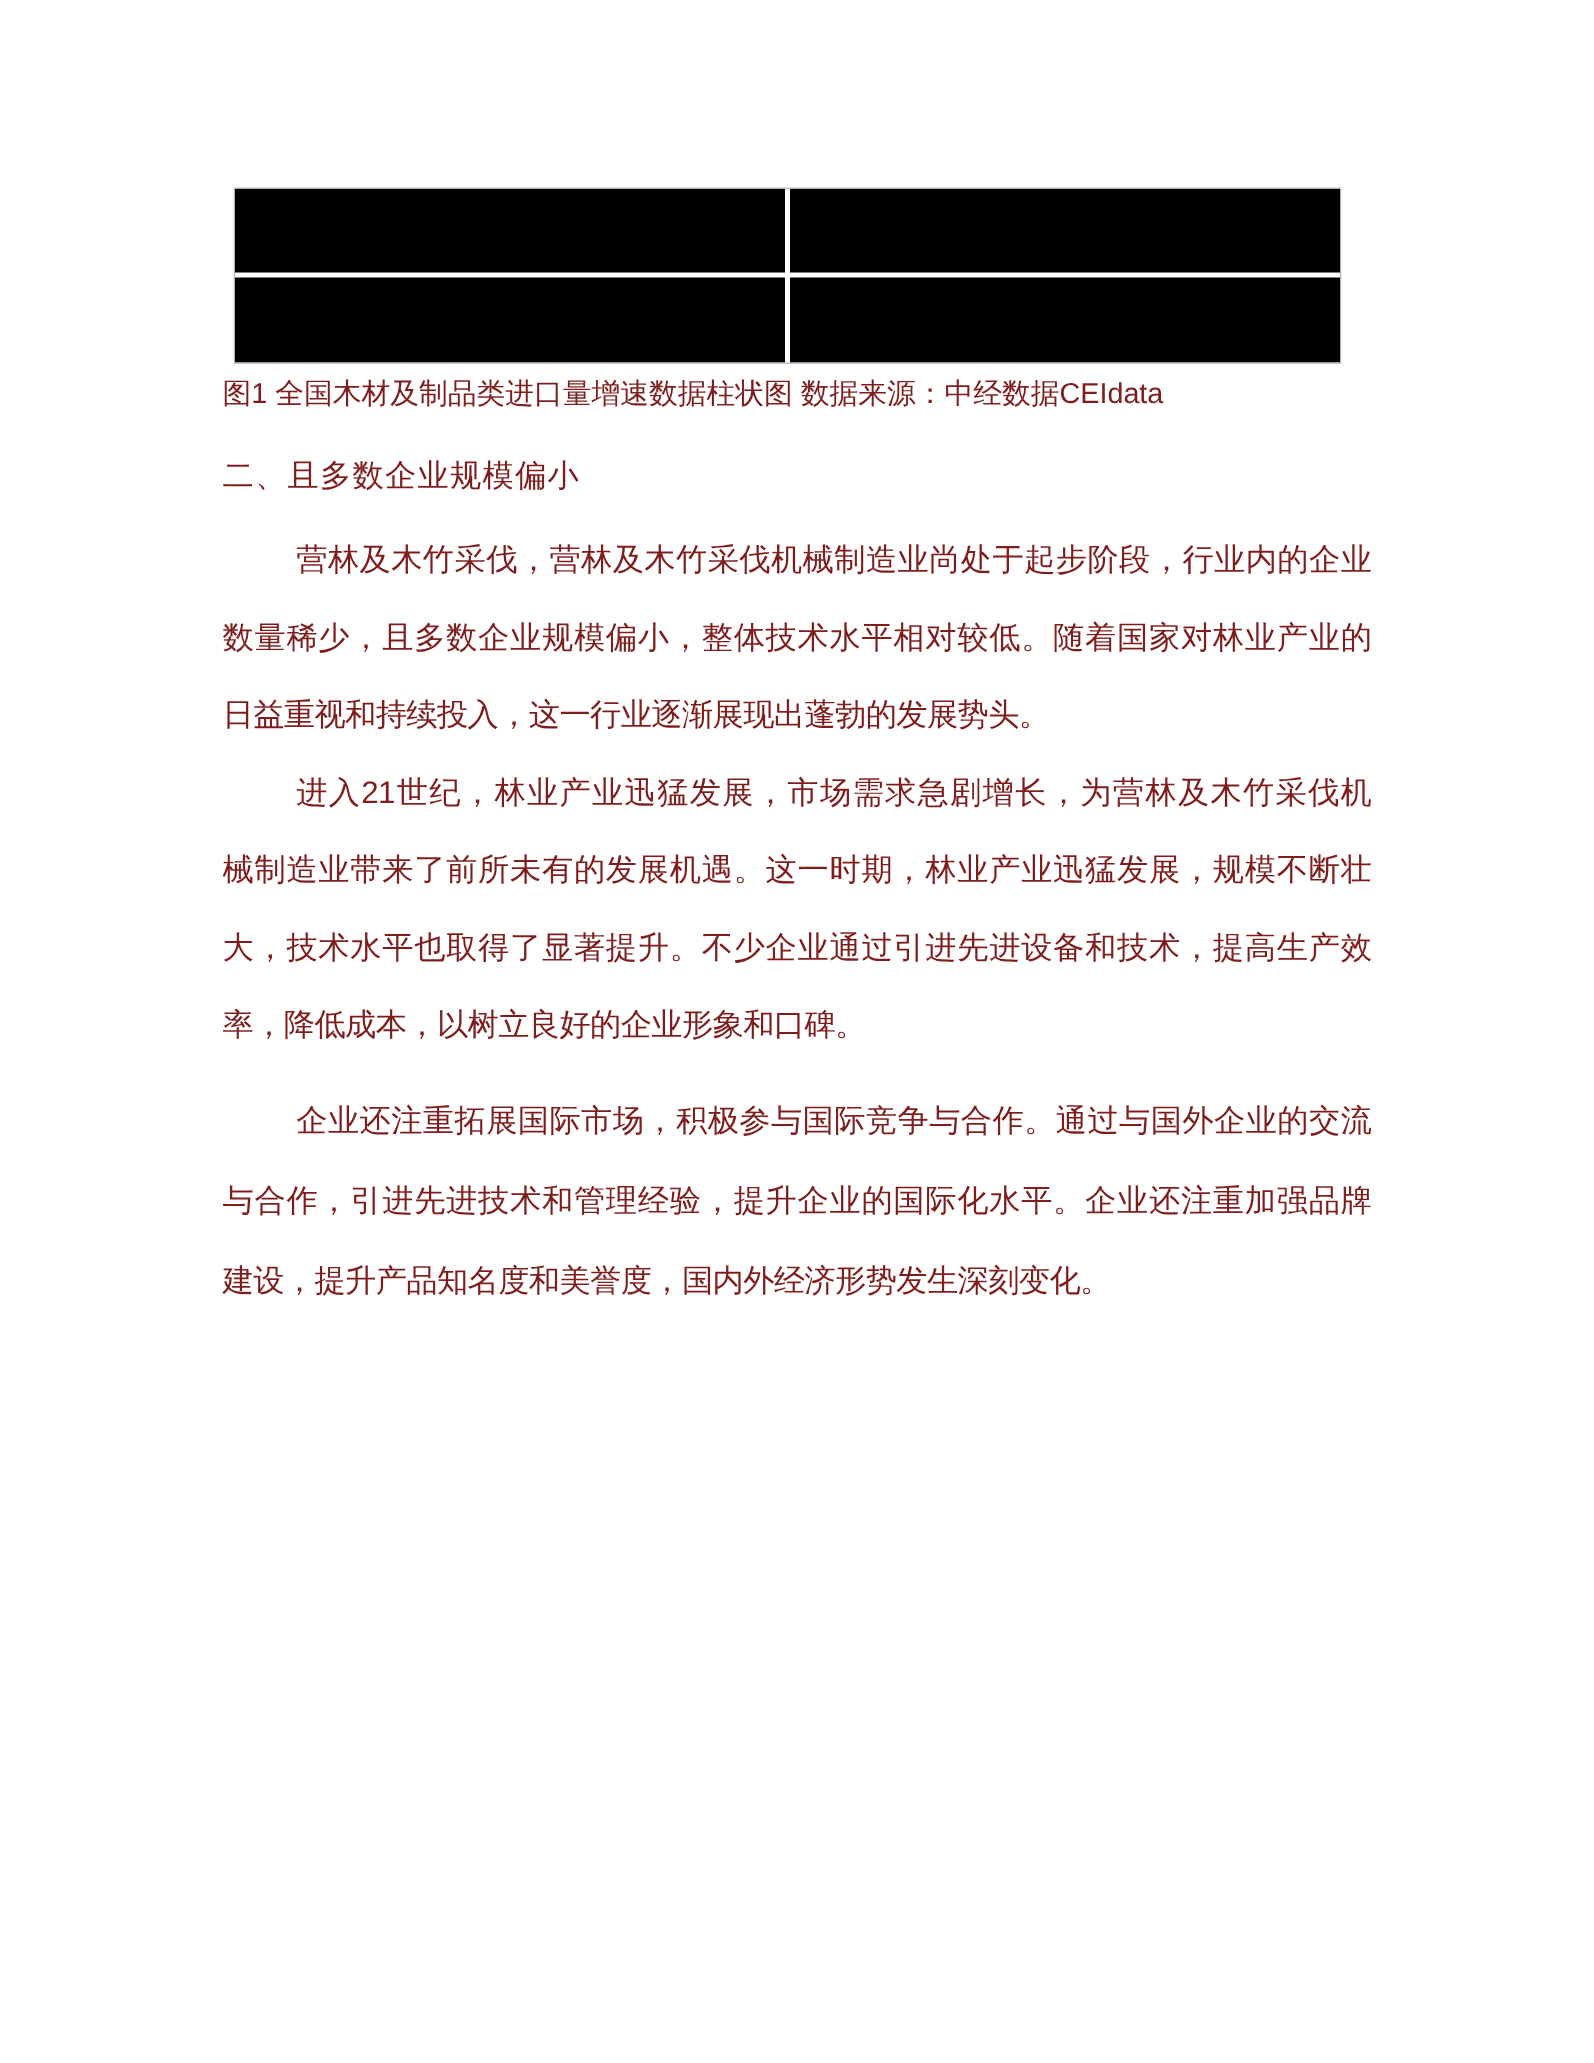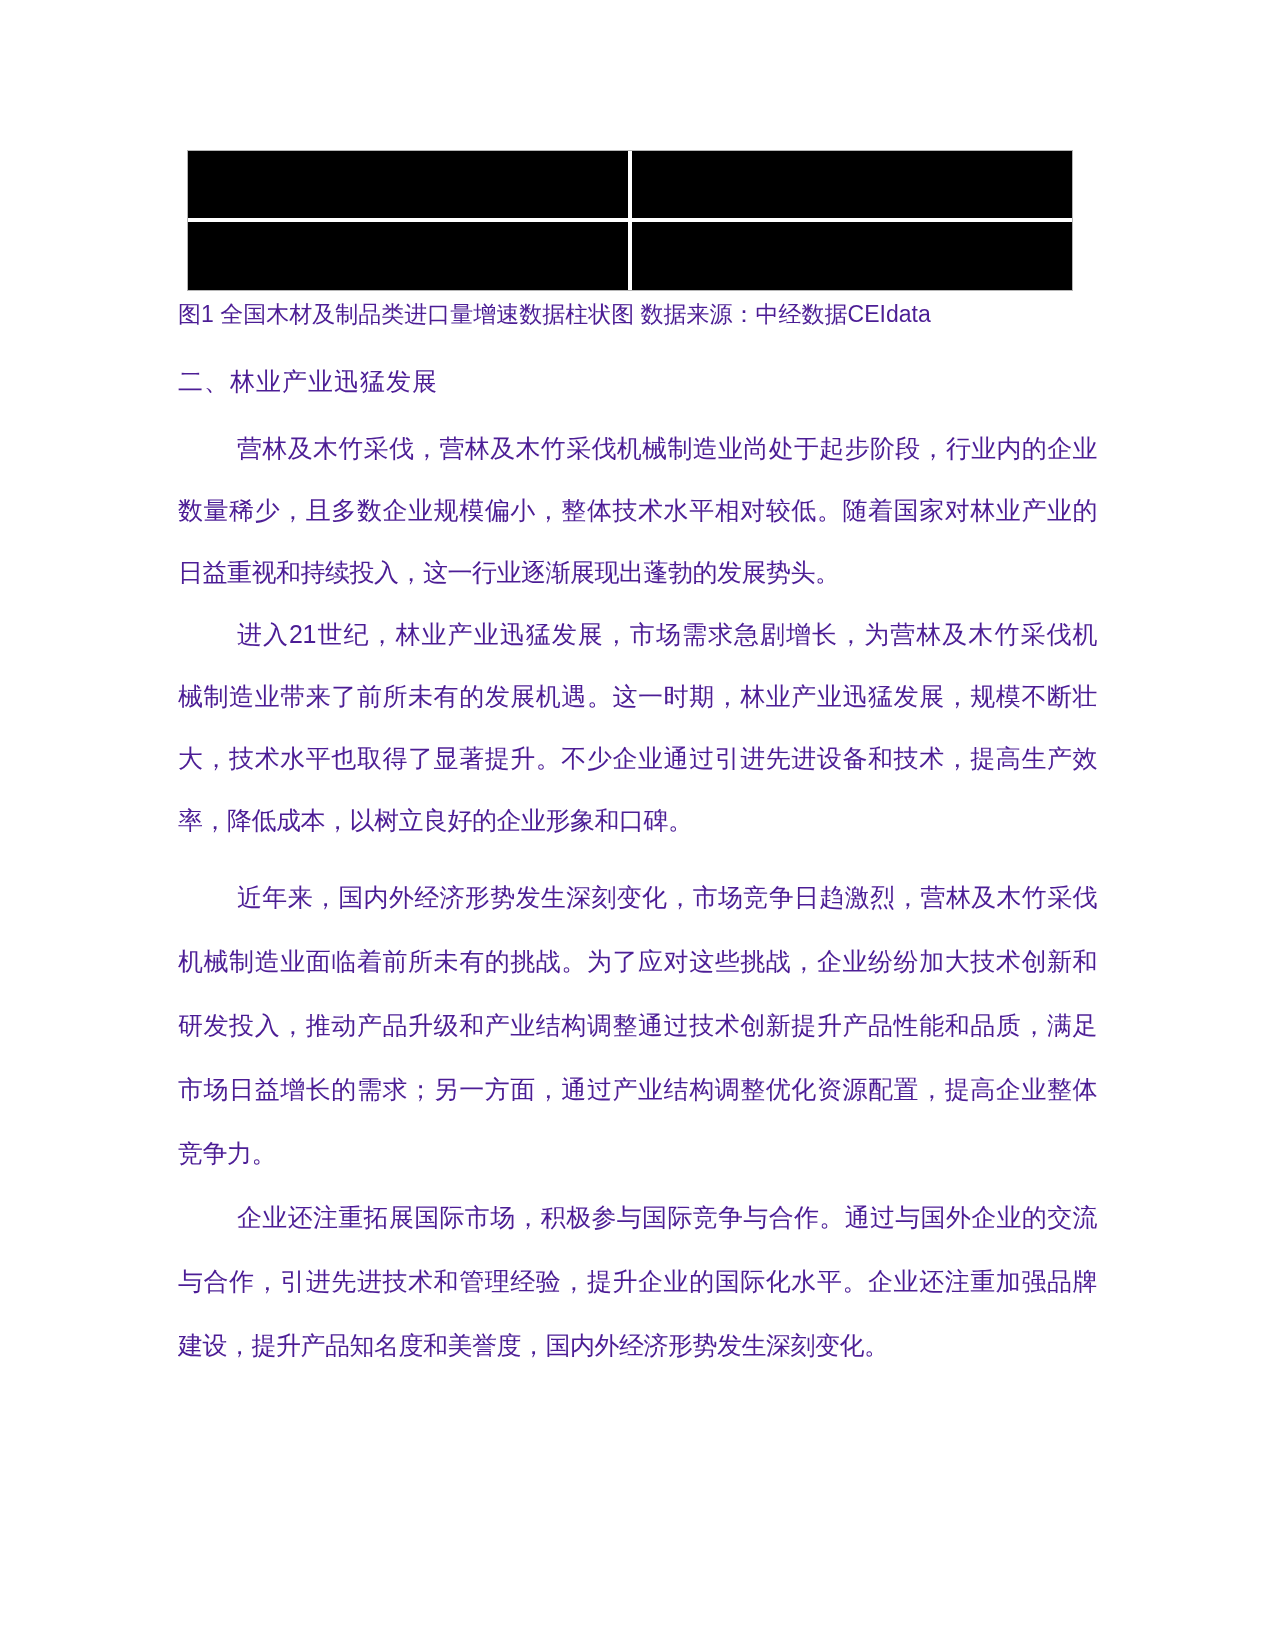--- a/index.html
+++ b/index.html
@@ -1,20 +1,20 @@
 <!DOCTYPE html>
 <html><head>
 <meta charset="utf-8">
 <style>
   html,body { margin:0; padding:0; background:#ffffff; }
   .doc {
     position:relative;
     width:1275px; height:1650px;
     background:#ffffff;
-    color:#4c1d95;
+    color:#7f1d1d;
     font-family:"Liberation Sans", sans-serif;
     overflow:hidden;
   }
   .figure-grid {
     position:absolute; left:188px; top:151px;
     width:884px; height:139px;
     display:grid;
     grid-template-columns:440px 440px;
     grid-template-rows:67px 68px;
     gap:4px;
@@ -56,40 +56,33 @@
 <div class="doc">
   <div class="figure-grid" id="figGrid">
       <div class="cell" style="background: rgb(0, 0, 0);"></div>
       <div class="cell" style="background: rgb(0, 0, 0);"></div>
       <div class="cell" style="background: rgb(0, 0, 0);"></div>
       <div class="cell" style="background: rgb(0, 0, 0);"></div>
     </div>
 
   <div class="caption">图1 全国木材及制品类进口量增速数据柱状图 数据来源：中经数据CEIdata</div>
 
-  <h2 class="heading">二、林业产业迅猛发展</h2>
+  <h2 class="heading">二、且多数企业规模偏小</h2>
 
   <div class="paras" id="paras">
       <div class="para">
         <div class="line first fill">营林及木竹采伐，营林及木竹采伐机械制造业尚处于起步阶段，行业内的企业</div>
         <div class="line fill">数量稀少，且多数企业规模偏小，整体技术水平相对较低。随着国家对林业产业的</div>
         <div class="line">日益重视和持续投入，这一行业逐渐展现出蓬勃的发展势头。</div>
       </div>
       <div class="para">
         <div class="line first fill">进入21世纪，林业产业迅猛发展，市场需求急剧增长，为营林及木竹采伐机</div>
         <div class="line fill">械制造业带来了前所未有的发展机遇。这一时期，林业产业迅猛发展，规模不断壮</div>
         <div class="line fill">大，技术水平也取得了显著提升。不少企业通过引进先进设备和技术，提高生产效</div>
         <div class="line">率，降低成本，以树立良好的企业形象和口碑。</div>
       </div>
       <div class="para loose">
-        <div class="line first fill">近年来，国内外经济形势发生深刻变化，市场竞争日趋激烈，营林及木竹采伐</div>
-        <div class="line fill">机械制造业面临着前所未有的挑战。为了应对这些挑战，企业纷纷加大技术创新和</div>
-        <div class="line fill">研发投入，推动产品升级和产业结构调整通过技术创新提升产品性能和品质，满足</div>
-        <div class="line fill">市场日益增长的需求；另一方面，通过产业结构调整优化资源配置，提高企业整体</div>
-        <div class="line">竞争力。</div>
-      </div>
-      <div class="para loose">
         <div class="line first fill">企业还注重拓展国际市场，积极参与国际竞争与合作。通过与国外企业的交流</div>
         <div class="line fill">与合作，引进先进技术和管理经验，提升企业的国际化水平。企业还注重加强品牌</div>
         <div class="line">建设，提升产品知名度和美誉度，国内外经济形势发生深刻变化。</div>
       </div>
     </div>
 </div>
 
 </body></html>

